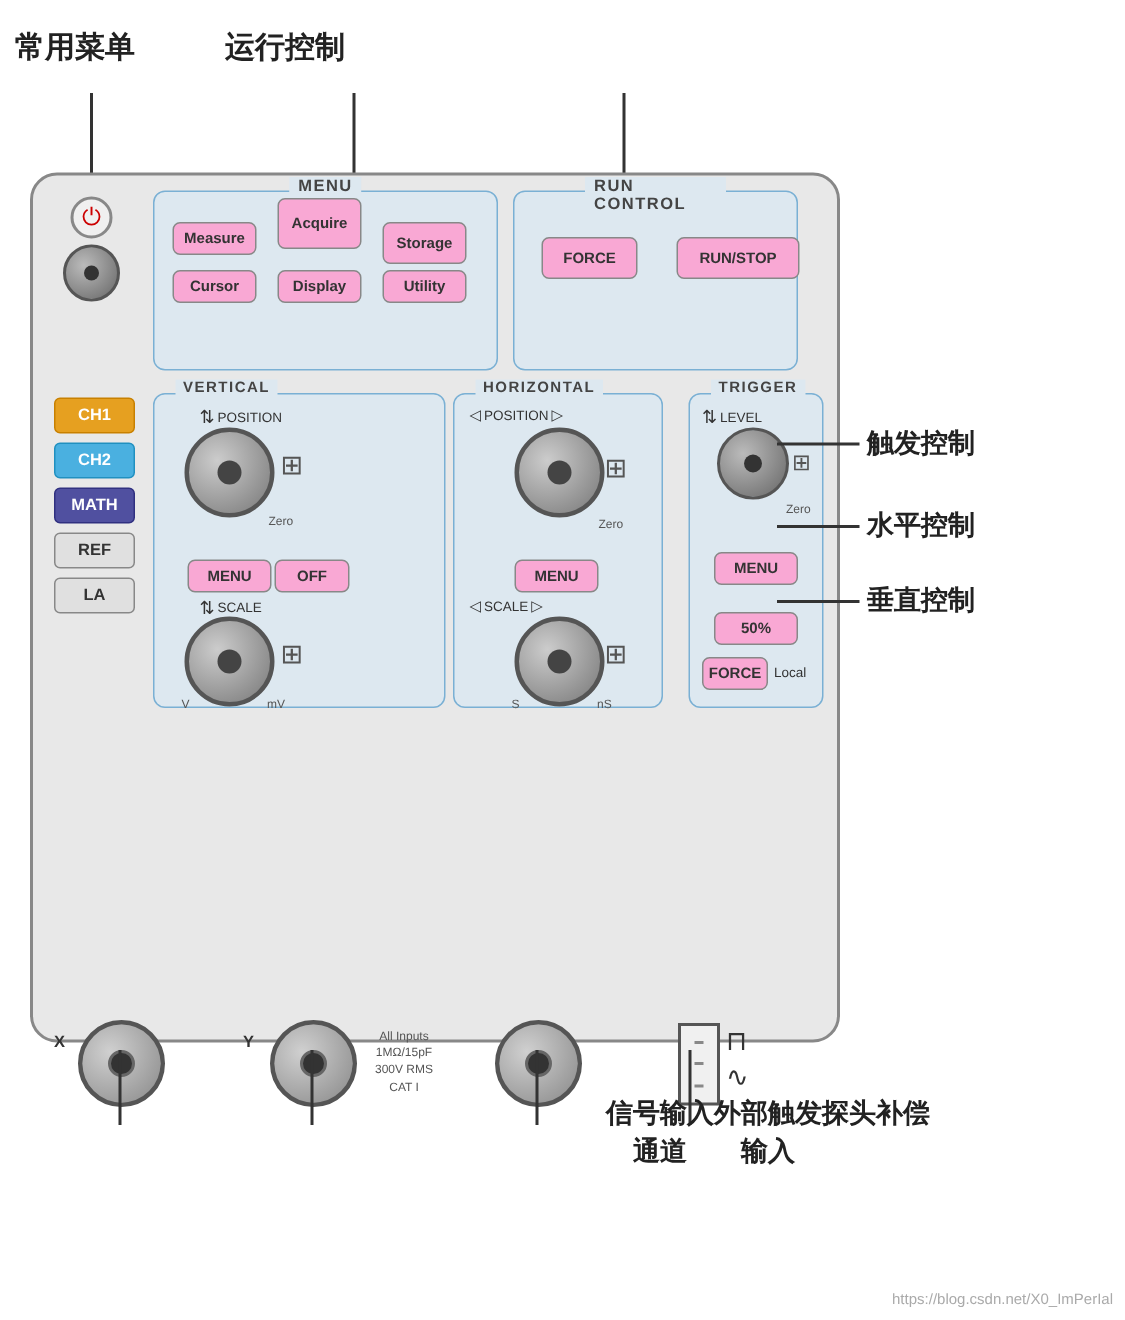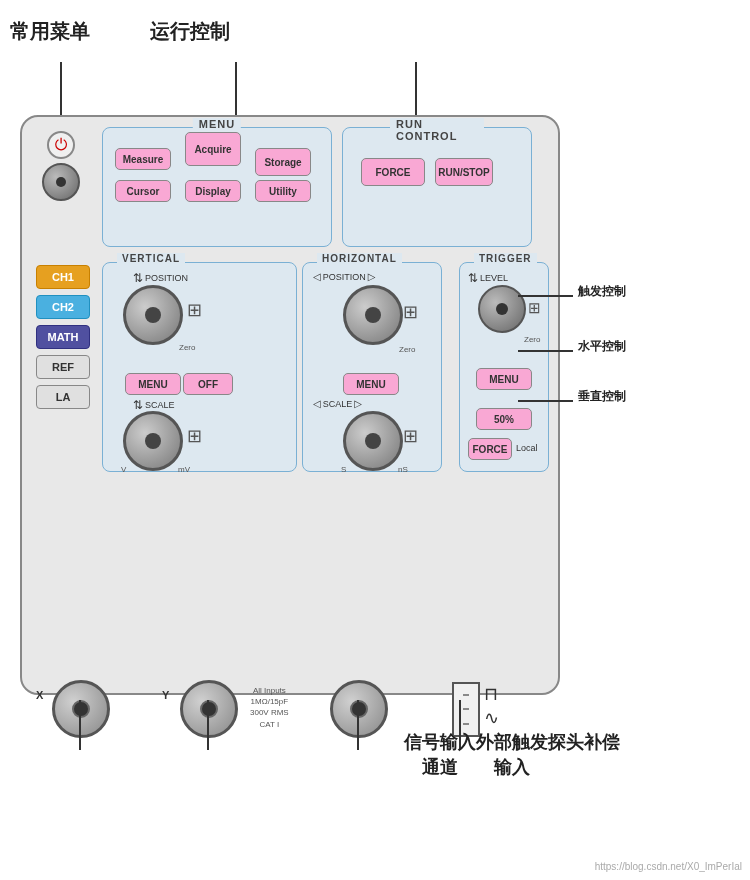--- a/index.html
+++ b/index.html
@@ -103,21 +103,21 @@
     
     .btn-measure { width: 56px; height: 22px; top: 20px; left: 12px; }
     .btn-acquire { width: 56px; height: 34px; top: 4px; left: 82px; }
     .btn-storage { width: 56px; height: 28px; top: 20px; left: 152px; }
     .btn-cursor   { width: 56px; height: 22px; top: 52px; left: 12px; }
     .btn-display  { width: 56px; height: 22px; top: 52px; left: 82px; }
     .btn-utility  { width: 56px; height: 22px; top: 52px; left: 152px; }
 
     
     .btn-auto     { width: 64px; height: 28px; top: 30px; left: 18px; }
-    .btn-runstop  { width: 58px; height: 28px; top: 30px; left: 92px; }
+    .btn-runstop  { width: 82px; height: 28px; top: 30px; left: 108px; }
 
     
     .power-knob {
       position: absolute;
       top: 14px;
       left: 14px;
       width: 50px;
       height: 90px;
       display: flex;
       flex-direction: column;
@@ -319,21 +319,21 @@
       text-align: center;
       font-size: 18px;
       font-weight: bold;
       color: #222;
       line-height: 1.4;
     }
 
     
     .right-label {
       position: absolute;
-      font-size: 12px;
+      font-size: 18px;
       font-weight: bold;
       color: #222;
     }
 
     
     .top-line {
       position: absolute;
       background: #333;
     }
 

